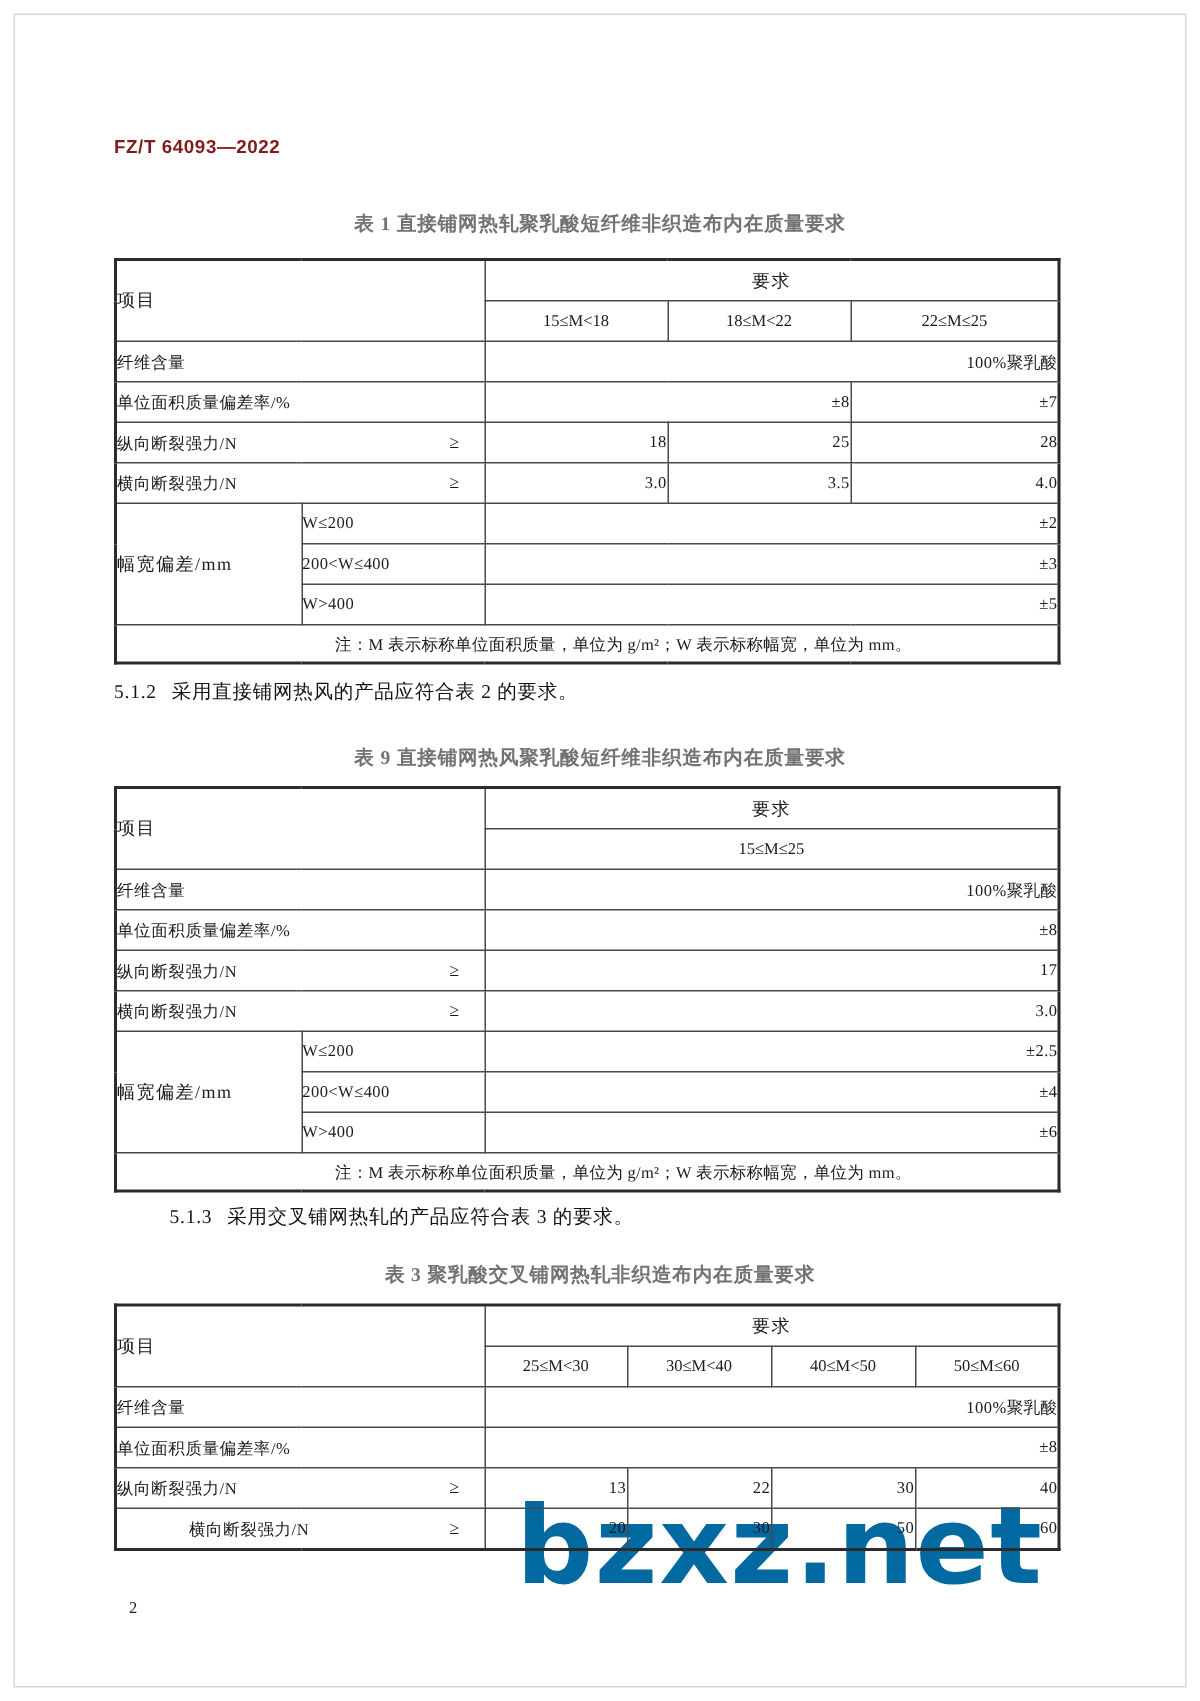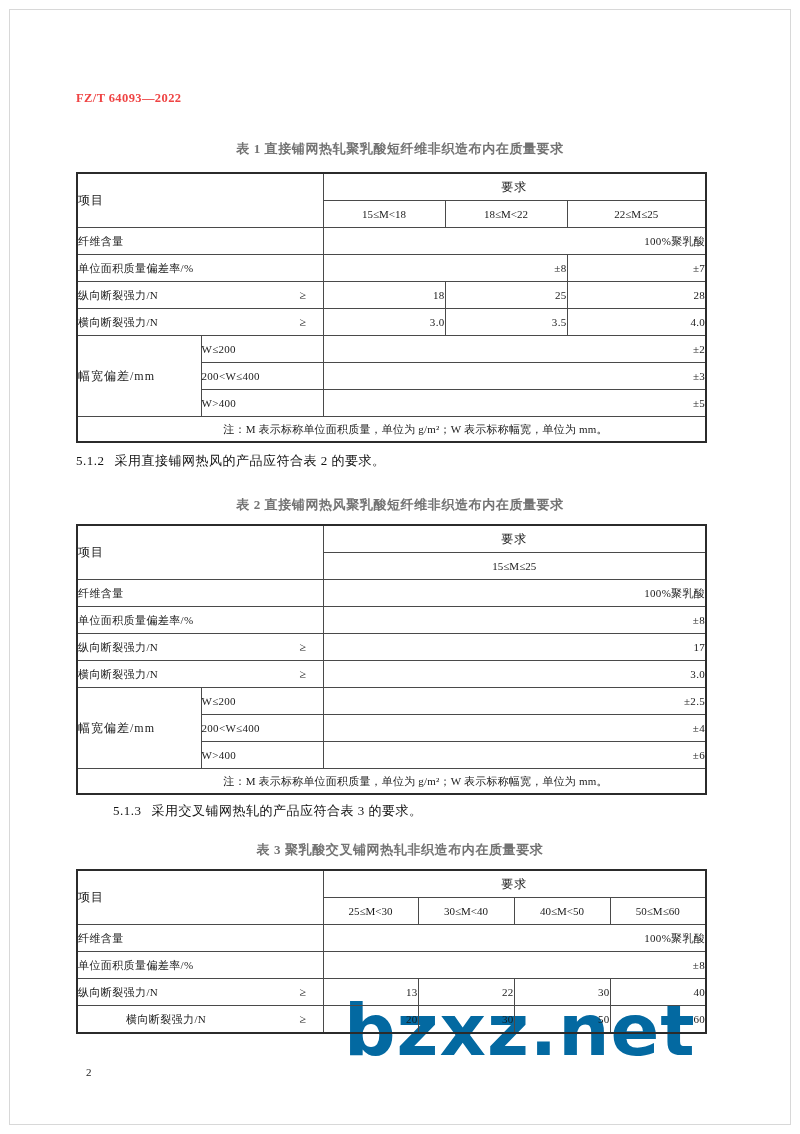--- a/index.html
+++ b/index.html
@@ -32,25 +32,25 @@
   #content {
     position: absolute;
     left: 0; top: 0;
     width: 800px;
     height: 1134px;
   }
   .running-head {
     position: absolute;
     left: 76px;
     top: 91px;
-    font-family: Liberation Serif, serif;
+    font-family: Liberation Sans, sans-serif;
     font-weight: bold;
     font-size: 12.5px;
     letter-spacing: 0.4px;
-    color: #ef4444;
+    color: #7f1d1d;
   }
   .table-title {
     position: absolute;
     width: 800px;
     text-align: center;
     font-weight: bold;
     font-size: 13px;
     letter-spacing: 0.6px;
     color: #737373;
   }
@@ -240,21 +240,21 @@
             <div class="note-inner">注：M 表示标称单位面积质量，单位为 g/m²；W 表示标称幅宽，单位为 mm。</div>
           </td>
         </tr>
       </tbody>
     </table>
 
     <div class="clause" style="top:452px;text-align:center;">
       <span class="num">5.1.2</span><span>采用直接铺网热风的产品应符合表 2 的要求。</span>
     </div>
 
-    <div class="table-title" style="top:496px;">表 2  直接铺网热风聚乳酸短纤维非织造布内在质量要求</div>
+    <div class="table-title" style="top:496px;">表 9  直接铺网热风聚乳酸短纤维非织造布内在质量要求</div>
 
     <table class="spec" style="left:76px; top:524px; width:629px;">
       <colgroup>
         <col style="width:124px;">
         <col style="width:122px;">
         <col style="width:383px;">
       </colgroup>
       <tbody>
         <tr>
           <td class="hdr-item outer-l outer-t" rowspan="2" colspan="2" style="height:52px;">项目</td>

